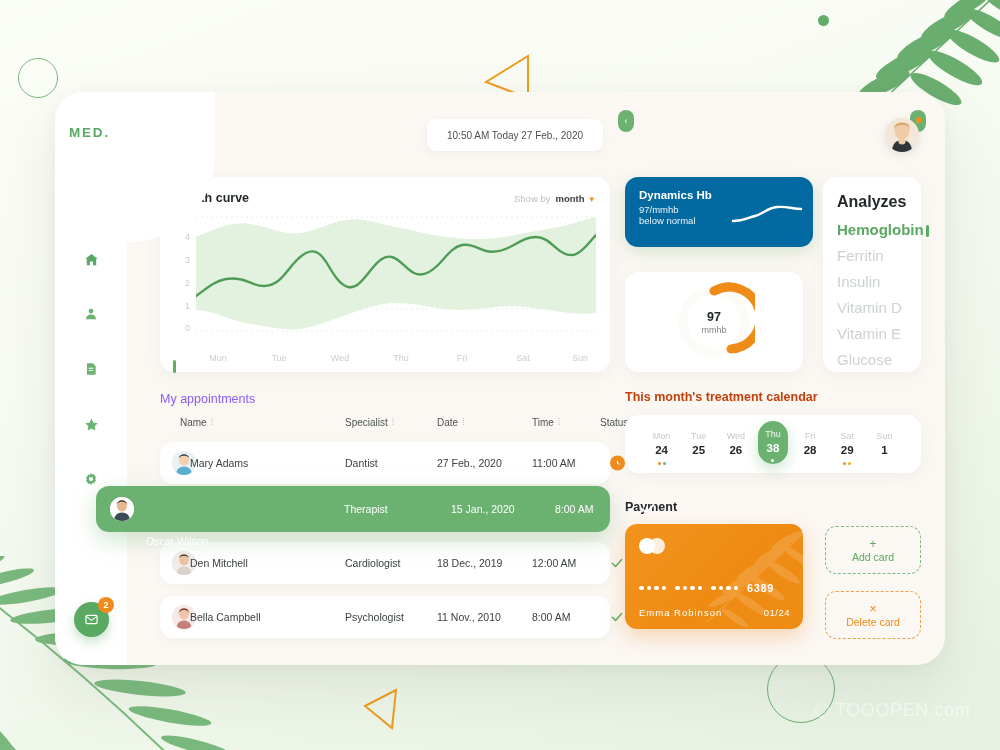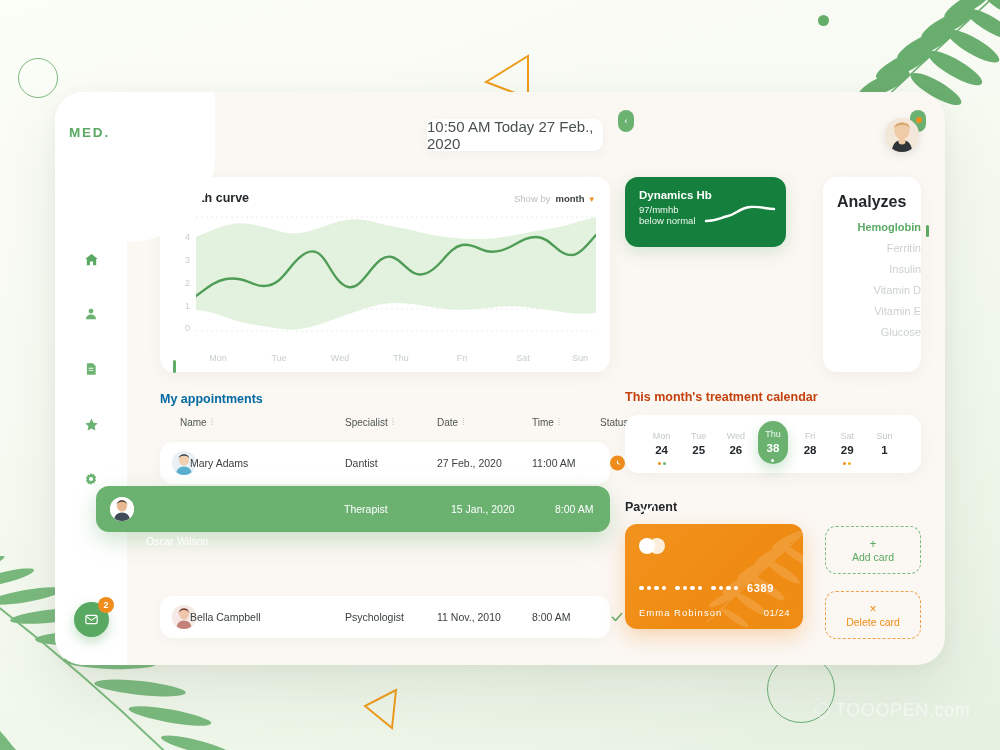--- a/index.html
+++ b/index.html
@@ -181,21 +181,21 @@
     cursor: pointer;
   }
 
   #datetime-pill {
     position: absolute;
     left: 372px; top: 27px;
     width: 176px; height: 32px;
     background: #fff;
     border-radius: 9px;
     display: flex; align-items: center; justify-content: center;
-    font-size: 15px;
+    font-size: 10px;
     color: #4a5250;
     box-shadow: 0 3px 10px rgba(120,130,115,.07);
   }
 
   #avatar-wrap {
     position: absolute;
     right: 26px; top: 26px;
     width: 34px; height: 34px;
   }
   #avatar {
@@ -266,22 +266,22 @@
   #chart-svg {
     position: absolute;
     left: 22px; top: 2px;
     width: 400px; height: 118px;
   }
 
   
   #dynamics-card {
     position: absolute;
     left: 570px; top: 85px;
-    width: 161px; height: 70px;
-    background: #15803d;
+    width: 188px; height: 70px;
+    background: #0369a1;
     border-radius: 13px;
     padding: 12px 14px;
     color: #fff;
     overflow: hidden;
     box-shadow: 0 5px 16px rgba(107,178,113,.26);
   }
   #dynamics-title { font-size: 11.5px; font-weight: bold; }
   #dynamics-value { font-size: 9.5px; margin-top: 3px; color: rgba(255,255,255,.92); }
   #dynamics-note { font-size: 9.5px; color: rgba(255,255,255,.92); }
   #dynamics-spark {
@@ -312,41 +312,40 @@
     position: absolute;
     left: 768px; top: 85px;
     width: 98px; height: 195px;
     padding: 16px 0 10px 14px;
   }
   #analyzes-title {
     font-size: 16px; font-weight: bold; color: #23282b;
     margin-bottom: 10px;
   }
   .analyze-item {
-    font-size: 11px;
+    font-size: 15px;
     color: #ccd2cd;
     margin-bottom: 9px;
     cursor: pointer;
     position: relative;
-    text-align: right;
   }
   .analyze-item.active { color: #5aa962; font-weight: bold; }
   #analyze-active-bar {
     position: absolute;
     right: -8px; top: 48px;
     width: 3px; height: 12px;
     background: #5aa962;
     border-radius: 2px;
   }
 
   
   #appointments-title {
     position: absolute;
     left: 105px; top: 300px;
-    font-size: 12.5px; font-weight: bold; color: #0369a1;
+    font-size: 12.5px; font-weight: normal; color: #8b5cf6;
   }
   #appt-head {
     position: absolute;
     left: 105px; top: 325px;
     width: 450px; height: 18px;
   }
   .th {
     position: absolute;
     font-size: 10px;
     color: #4d5552;
@@ -721,20 +720,32 @@
 
     <div id="dynamics-card">
       <div id="dynamics-title">Dynamics Hb</div>
       <div id="dynamics-value">97/mmhb</div>
       <div id="dynamics-note">below normal</div>
       <svg id="dynamics-spark" viewBox="0 0 72 24">
         <path d="M2 18 C12 18 16 15 24 13 C32 11 36 5 46 4 C56 3 62 6 70 6" fill="none" stroke="#ffffff" stroke-width="2.4" stroke-linecap="round"></path>
       </svg>
     </div>
 
+    <div class="card" id="gauge-card">
+      <div id="gauge">
+        <svg width="82" height="82" viewBox="0 0 82 82">
+          <circle cx="41" cy="41" r="31" fill="none" stroke="#fdfbf8" stroke-width="9"></circle>
+          <path d="M41 10 A31 31 0 1 1 58 68" fill="none" stroke="#ef8c18" stroke-width="9" stroke-linecap="round"></path>
+        </svg>
+        <div id="gauge-center">
+          <div id="gauge-value">97</div>
+          <div id="gauge-unit">mmhb</div>
+        </div>
+      </div>
+    </div>
 
     <div class="card" id="analyzes-card">
       <div id="analyzes-title">Analyzes</div>
       <div class="analyze-item active">Hemoglobin</div>
       <div class="analyze-item">Ferritin</div>
       <div class="analyze-item">Insulin</div>
       <div class="analyze-item">Vitamin D</div>
       <div class="analyze-item">Vitamin E</div>
       <div class="analyze-item">Glucose</div>
       <div id="analyze-active-bar"></div>
@@ -802,20 +813,40 @@
       <div class="cell cell-date">15 Jan., 2020</div>
       <div class="cell cell-time">8:00 AM</div>
       <div class="cell cell-status">
         <svg width="16" height="16" viewBox="0 0 24 24" fill="none" stroke="#ffffff" stroke-width="3" stroke-linecap="round" stroke-linejoin="round">
           <path d="M4 12.5 L9.5 18 L20 6"></path>
         </svg>
       </div>
       <div class="cell cell-menu">⁞</div>
     </div>
 
+    <div class="appt-row" style="top:450px">
+      <div class="cell cell-avatar">
+        <svg width="24" height="24" viewBox="0 0 24 24">
+          <rect width="24" height="24" fill="#f0ece8"></rect>
+          <ellipse cx="12" cy="9" rx="4.8" ry="5.4" fill="#eec49f"></ellipse>
+          <path d="M7 8 C7 3.8 17 3.6 17 8 C17 5.6 15.4 3.4 12 3.4 C8.6 3.4 7 5.6 7 8 Z" fill="#2f2b28"></path>
+          <path d="M4.4 24 C4.4 18.4 8 15.6 12 15.6 C16 15.6 19.6 18.4 19.6 24 Z" fill="#d9d2cb"></path>
+        </svg>
+      </div>
+      <div class="cell cell-name">Den Mitchell</div>
+      <div class="cell cell-spec">Cardiologist</div>
+      <div class="cell cell-date">18 Dec., 2019</div>
+      <div class="cell cell-time">12:00 AM</div>
+      <div class="cell cell-status">
+        <svg width="14" height="14" viewBox="0 0 24 24" fill="none" stroke="#5aa962" stroke-width="2.6" stroke-linecap="round" stroke-linejoin="round">
+          <path d="M4 12.5 L9.5 18 L20 6"></path>
+        </svg>
+      </div>
+      <div class="cell cell-menu">⁞</div>
+    </div>
 
     <div class="appt-row" style="top:504px">
       <div class="cell cell-avatar">
         <svg width="24" height="24" viewBox="0 0 24 24">
           <rect width="24" height="24" fill="#f6e9e6"></rect>
           <ellipse cx="12" cy="9.2" rx="4.8" ry="5.4" fill="#f0c6aa"></ellipse>
           <path d="M6.4 10 C6.4 3.6 17.6 3.4 17.6 10 C17.6 6 15.6 3.2 12 3.2 C8.4 3.2 6.4 6 6.4 10 Z" fill="#7a4132"></path>
           <path d="M4.4 24 C4.4 18.4 8 15.6 12 15.6 C16 15.6 19.6 18.4 19.6 24 Z" fill="#c4817a"></path>
         </svg>
       </div>

